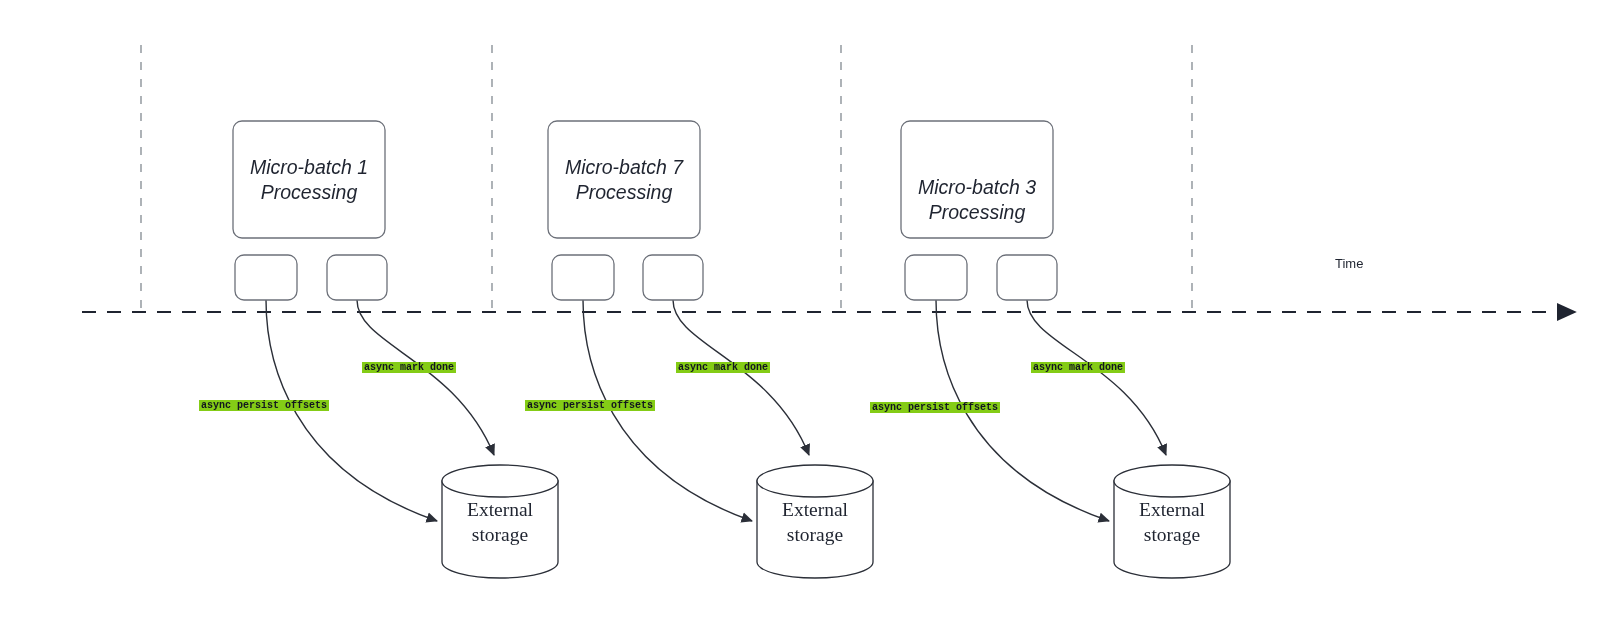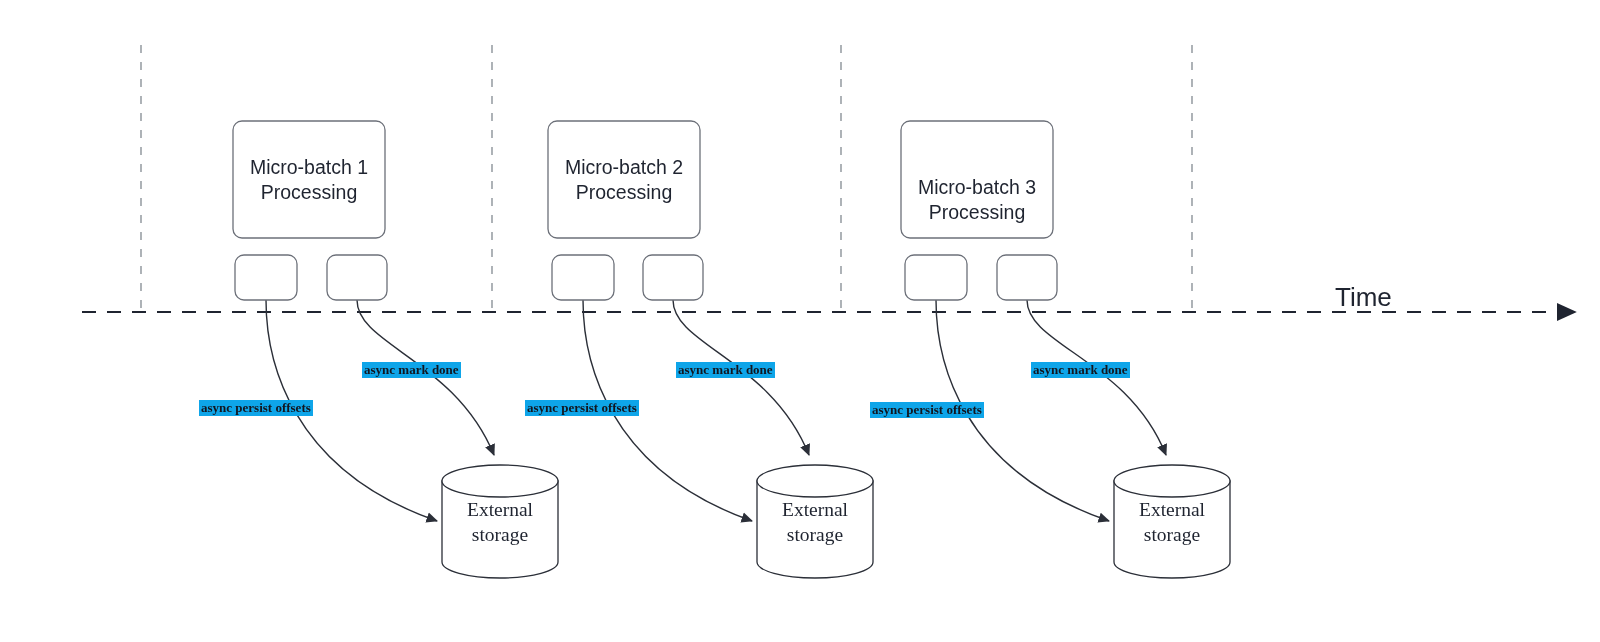--- a/index.html
+++ b/index.html
@@ -29,42 +29,42 @@
     text-align: center;
     color: #1f2430;
     font-size: 19.5px;
     line-height: 25px;
     font-family: "Liberation Sans", sans-serif;
     white-space: pre;
     pointer-events: none;
   }
   .batch-label {
     width: 152px;
+    font-style: italic;
   }
   .store-label {
     width: 120px;
     font-family: Liberation Serif, serif;
   }
   .edge-label {
     position: absolute;
-    font-size: 13px;
+    font-size: 10px;
     font-weight: bold;
     color: #12161f;
-    font-family: Liberation Serif, serif;
+    font-family: Liberation Mono, monospace;
     white-space: nowrap;
-    background: #0ea5e9;
+    background: #84cc16;
     padding: 0 2px;
   }
   .axis-label {
     position: absolute;
-    font-size: 26px;
+    font-size: 13px;
     color: #1f2430;
     font-family: "Liberation Sans", sans-serif;
     white-space: nowrap;
-    margin-top: 26px;
   }
 </style>
 </head>
 <body>
 
 <div id="canvas">
 
   <svg id="diagram-svg" viewBox="0 0 1600 642" xmlns="http://www.w3.org/2000/svg">
     <defs>
       <marker id="arrowFilled" viewBox="0 0 12 12" refX="10" refY="6" markerWidth="9" markerHeight="9" orient="auto-start-reverse">
@@ -110,21 +110,21 @@
       </g>
   </svg>
 
   <div id="html-overlay">
       <div class="node-label batch-label" style="left: 233px; top: 154.5px;">Micro-batch 1
 Processing</div>
       <div class="node-label store-label" style="left: 440px; top: 496.5px;">External
 storage</div>
       <div class="edge-label" style="left: 199px; top: 400px;">async persist offsets</div>
       <div class="edge-label" style="left: 362px; top: 362px;">async mark done</div>
-      <div class="node-label batch-label" style="left: 548px; top: 154.5px;">Micro-batch 2
+      <div class="node-label batch-label" style="left: 548px; top: 154.5px;">Micro-batch 7
 Processing</div>
       <div class="node-label store-label" style="left: 755px; top: 496.5px;">External
 storage</div>
       <div class="edge-label" style="left: 525px; top: 400px;">async persist offsets</div>
       <div class="edge-label" style="left: 676px; top: 362px;">async mark done</div>
       <div class="node-label batch-label" style="left: 901px; top: 154.5px; margin-top: 20px;">Micro-batch 3
 Processing</div>
       <div class="node-label store-label" style="left: 1112px; top: 496.5px;">External
 storage</div>
       <div class="edge-label" style="left: 870px; top: 402px;">async persist offsets</div>

